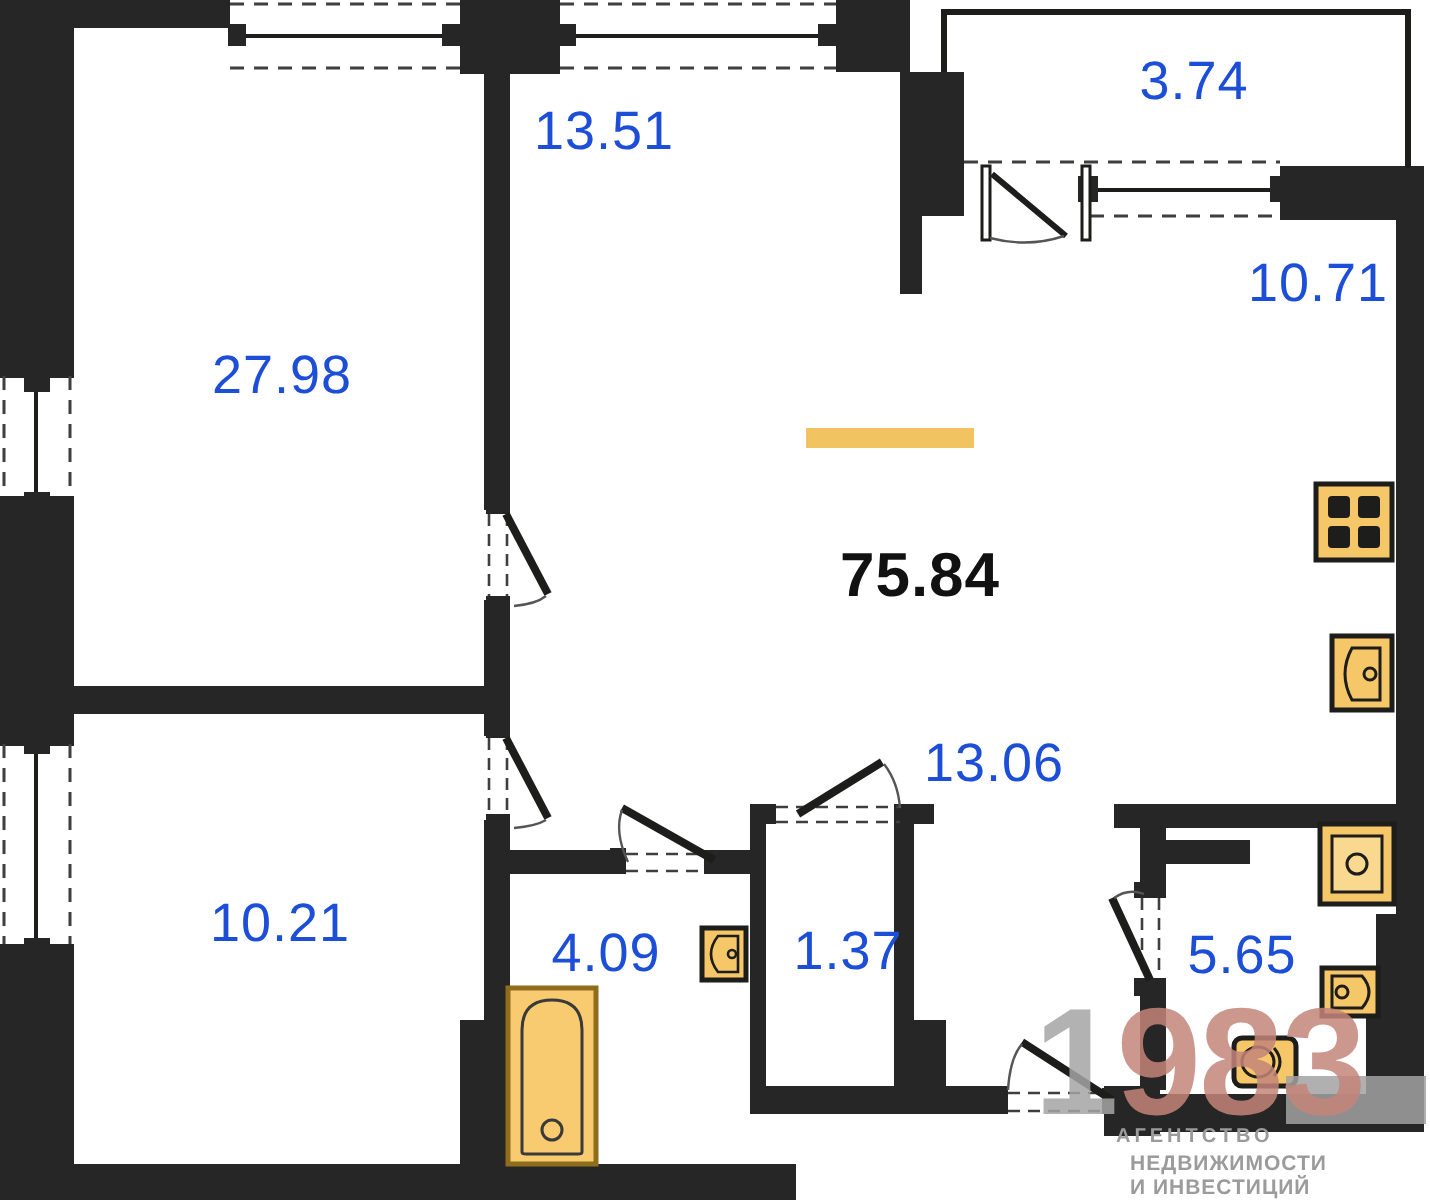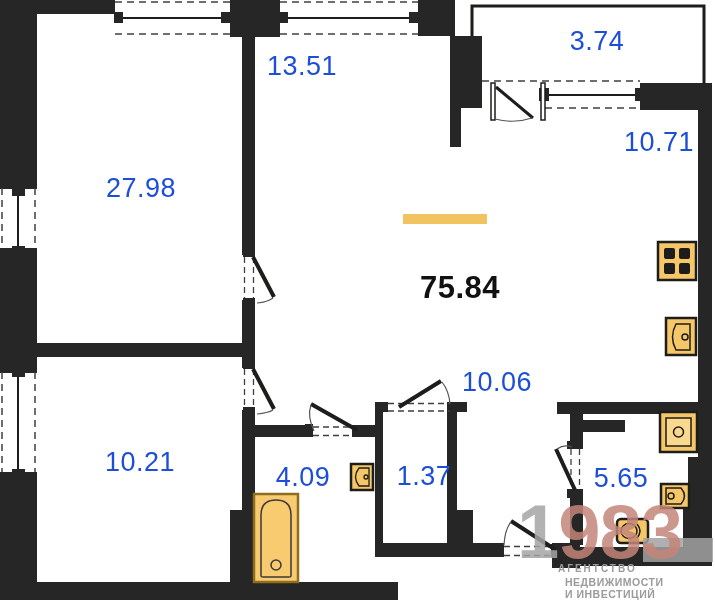--- a/index.html
+++ b/index.html
@@ -191,21 +191,21 @@
         <path d="M261,576 L261,515 Q261,500 276,500 Q291,500 291,515 L291,576 Q291,577 289,577 L263,577 Q261,577 261,576 Z" fill="none" stroke="#3a3a3a" stroke-width="1.5"></path>
         <circle cx="276" cy="565" r="5" fill="none" stroke="#3a3a3a" stroke-width="1.5"></circle>
       </g>
     </g>
   </svg>
 
   <div class="rlabel" style="left:141px;top:188px;">27.98</div>
   <div class="rlabel" style="left:302px;top:66px;text-align:center;">13.51</div>
   <div class="rlabel" style="left:597px;top:41px;">3.74</div>
   <div class="rlabel" style="left:659px;top:142px;">10.71</div>
-  <div class="rlabel" style="left:497px;top:382px;">10.06</div>
+  <div class="rlabel" style="left:497px;top:382px;">13.06</div>
   <div class="rlabel" style="left:140px;top:462px;text-align:center;">10.21</div>
   <div class="rlabel" style="left:303px;top:477px;">4.09</div>
   <div class="rlabel" style="left:424px;top:476px;">1.37</div>
   <div class="rlabel" style="left:621px;top:478px;">5.65</div>
 
   <div class="total-bar" style="left:403px;top:214px;width:84px;height:10px;"></div>
   <div class="total-label" style="left:460px;top:244px;margin-top:44px;">75.84</div>
 
   <div id="watermark">
     <div class="wm-grayblock"></div>

